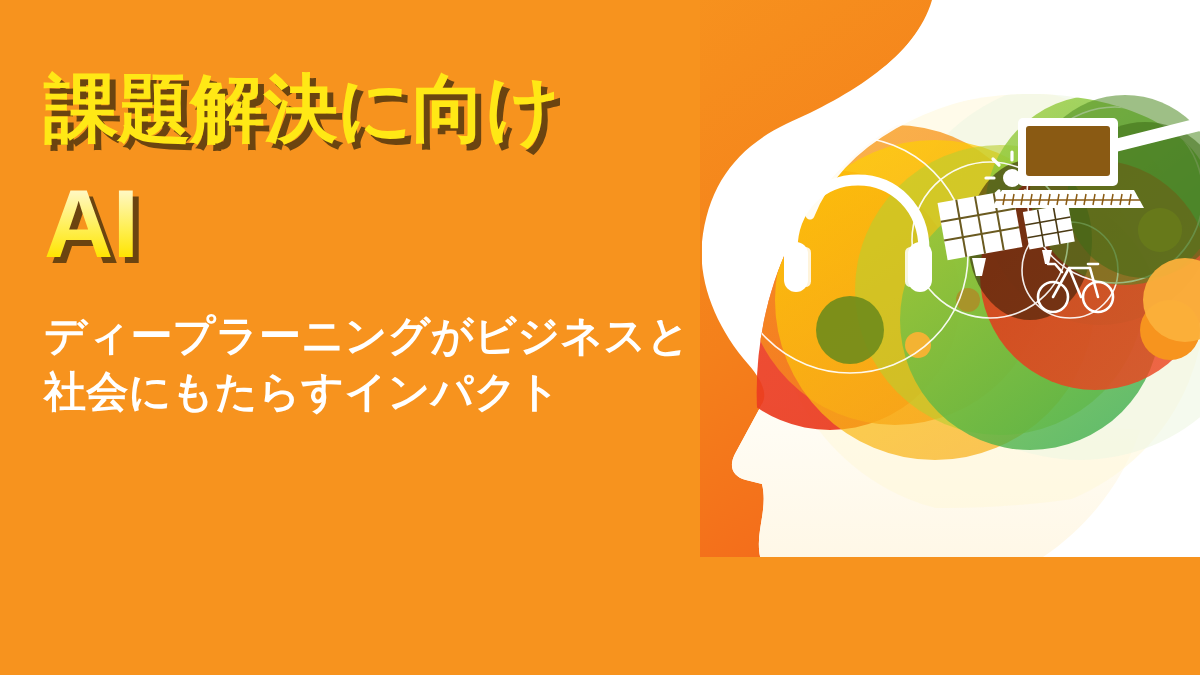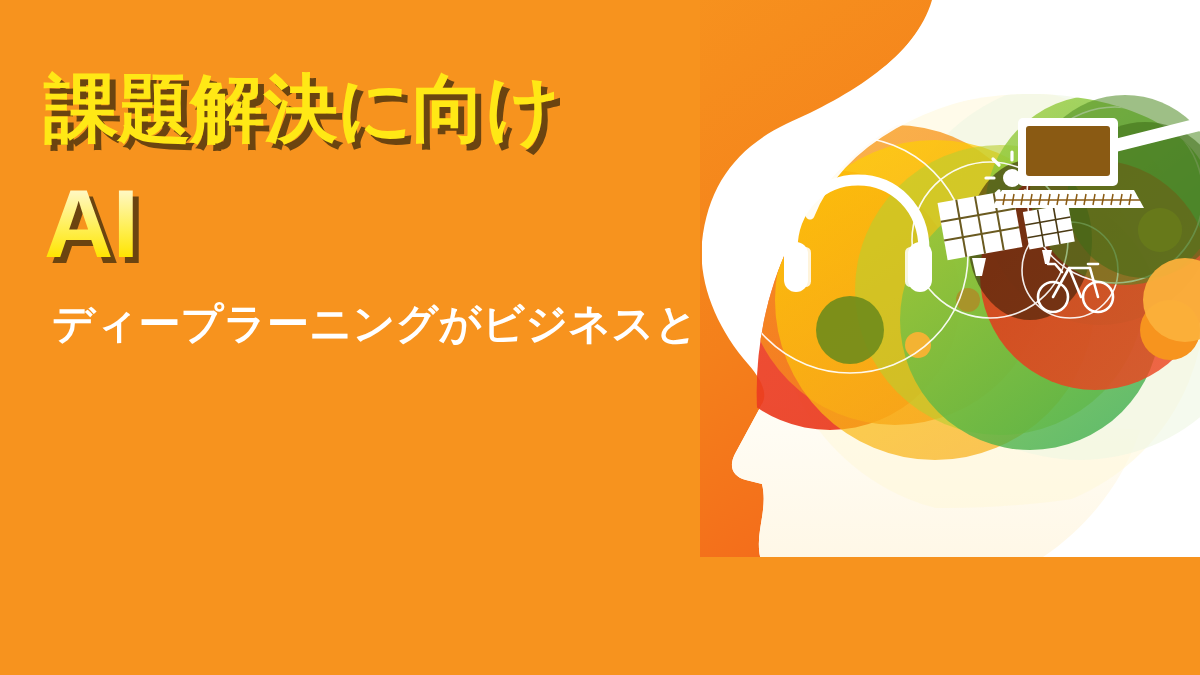--- a/index.html
+++ b/index.html
@@ -53,27 +53,28 @@
   }
   #hl2 .rest{
     color:#FFE815;
     text-shadow:6px 6px 0 #6B4410;
     line-height:1;
   }
 
   
   .sub{
     position:absolute;
-    left:52px;
+    left:44px;
     color:#FFFFFF;
     font-weight:bold;
     font-size:42px;
     letter-spacing:0.005em;
     line-height:1;
     white-space:nowrap;
+    margin-top:12px;
   }
   #sub1{top:303px;}
   #sub2{top:359px;}
 </style>
 </head>
 <body>
 
 <div id="stage">
 
   <div id="artwork">
@@ -313,15 +314,16 @@
   <div id="copy">
 
     <div class="headline" id="hl1">課題解決に向け</div>
 
     <div class="headline" id="hl2">
       <span class="ai">AI</span>
     </div>
 
     <div class="sub" id="sub1">ディープラーニングがビジネスと</div>
 
+    <div class="sub" id="sub2">社会にもたらすインパクト</div>
   </div>
 
 </div>
 
 </body></html>

